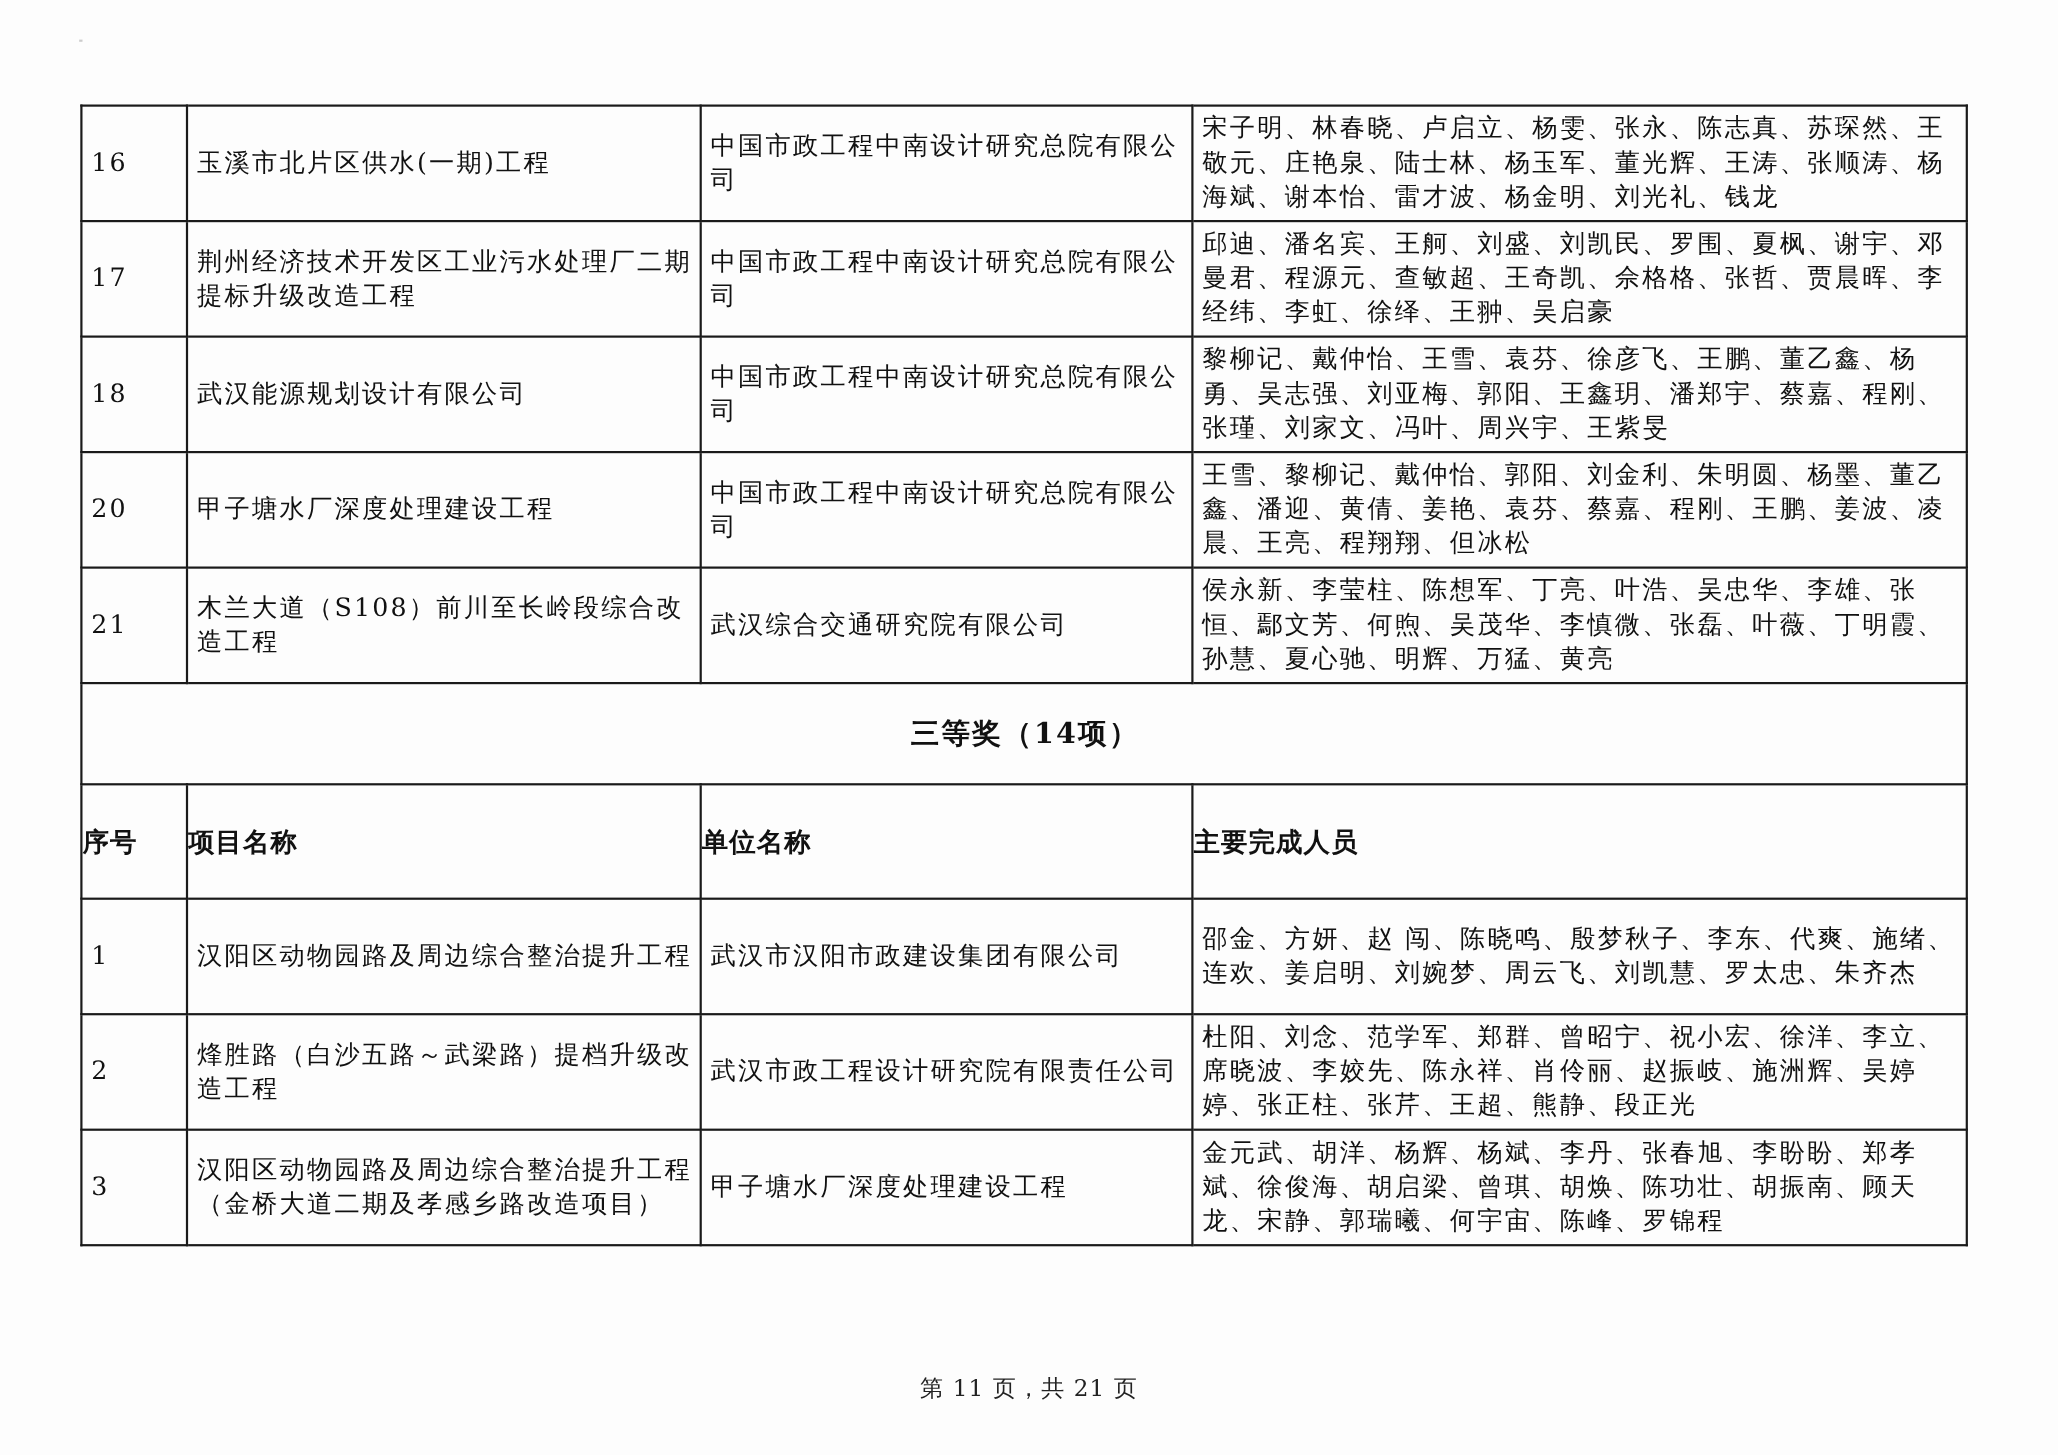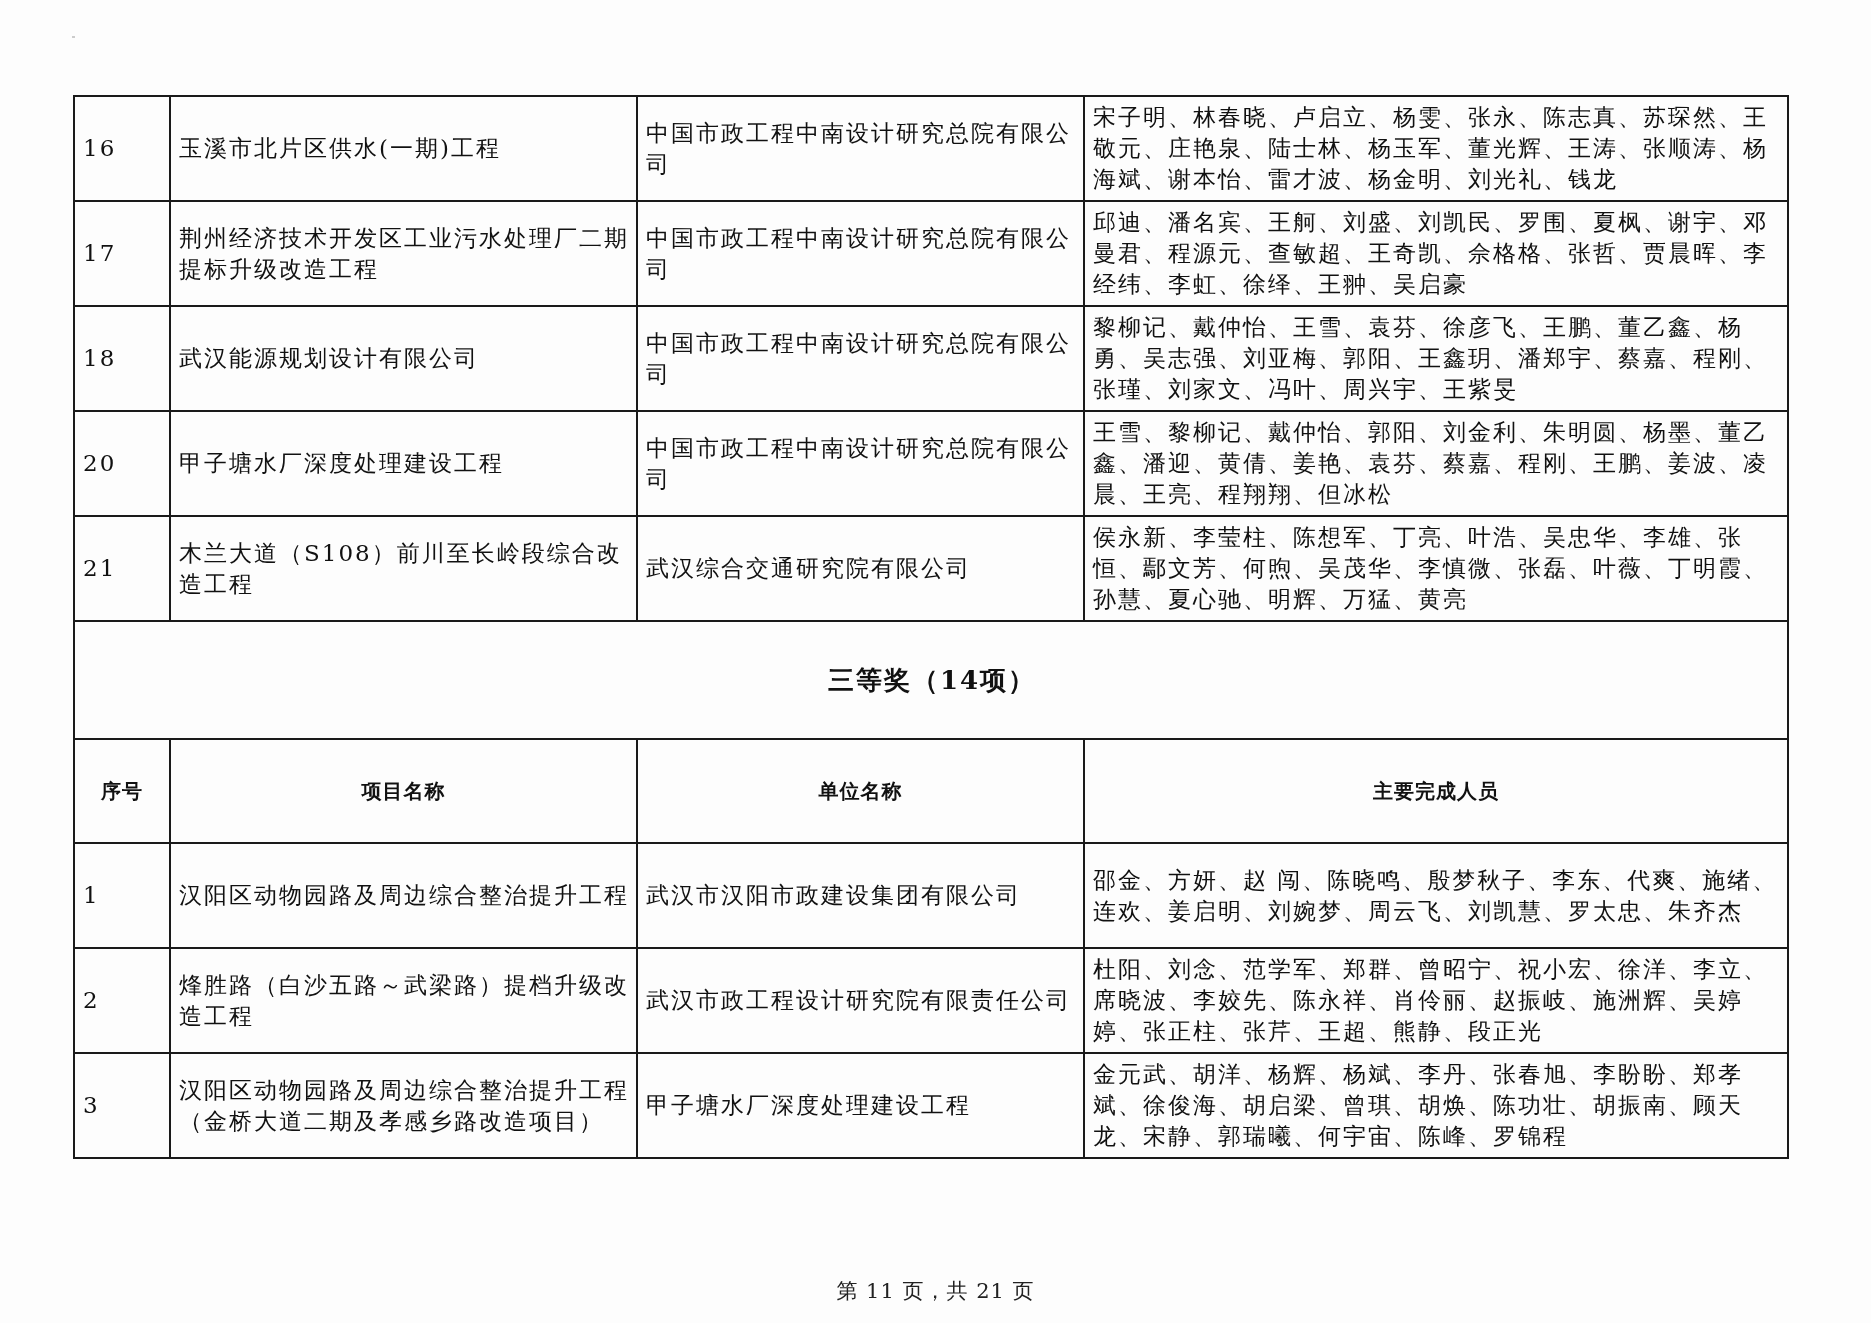--- a/index.html
+++ b/index.html
@@ -25,26 +25,26 @@
     overflow: hidden;
   }
   col.c-no { width: 96px; }
   col.c-proj { width: 467px; }
   col.c-unit { width: 447px; }
   col.c-ppl { width: 704px; }
   td.no { text-align: left; letter-spacing: 0; font-size: 21px; padding: 0; }
   td.proj, td.unit { text-align: left; }
   td.ppl { text-align: left; letter-spacing: 1px; padding-right: 4px; border-radius: 22px; }
   tr.data-row { height: 105px; }
-  tr.band-row { height: 118px; }
+  tr.band-row { height: 92px; }
   tr.band-row td { text-align: center; font-size: 26px; font-weight: bold; letter-spacing: 2px; }
   tr.head-row { height: 104px; }
-  tr.head-row td { text-align: center; font-size: 20px; font-weight: bold; letter-spacing: 1px; padding: 0; }
+  tr.head-row td { font-size: 24px; font-weight: bold; letter-spacing: 1px; padding: 0; }
   .footer {
-    position: absolute; left: 0; width: 1871px; top: 1277px;
+    position: absolute; left: 0; width: 1871px; top: 1248px;
     text-align: center; font-size: 21px; letter-spacing: 1px; color: #222;
   }
   .scan-mark { position: absolute; left: 72px; top: 36px; width: 3px; height: 2px; background: #ccc; }
 </style>
 </head>
 <body>
 
 <div class="page">
   <div class="scan-mark"></div>
 

